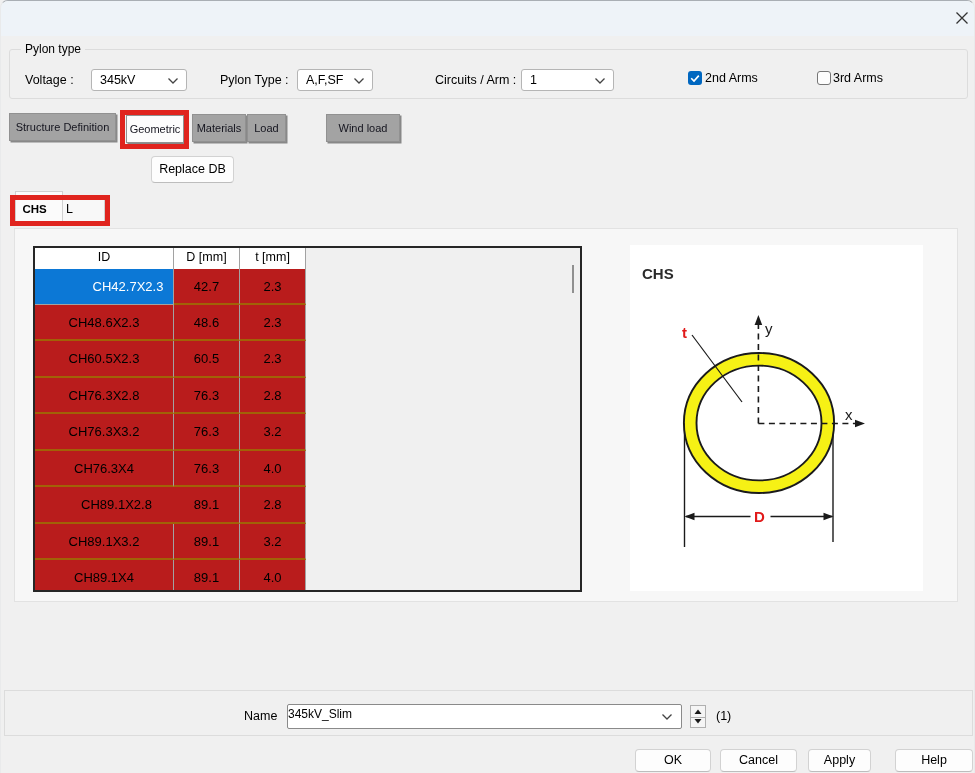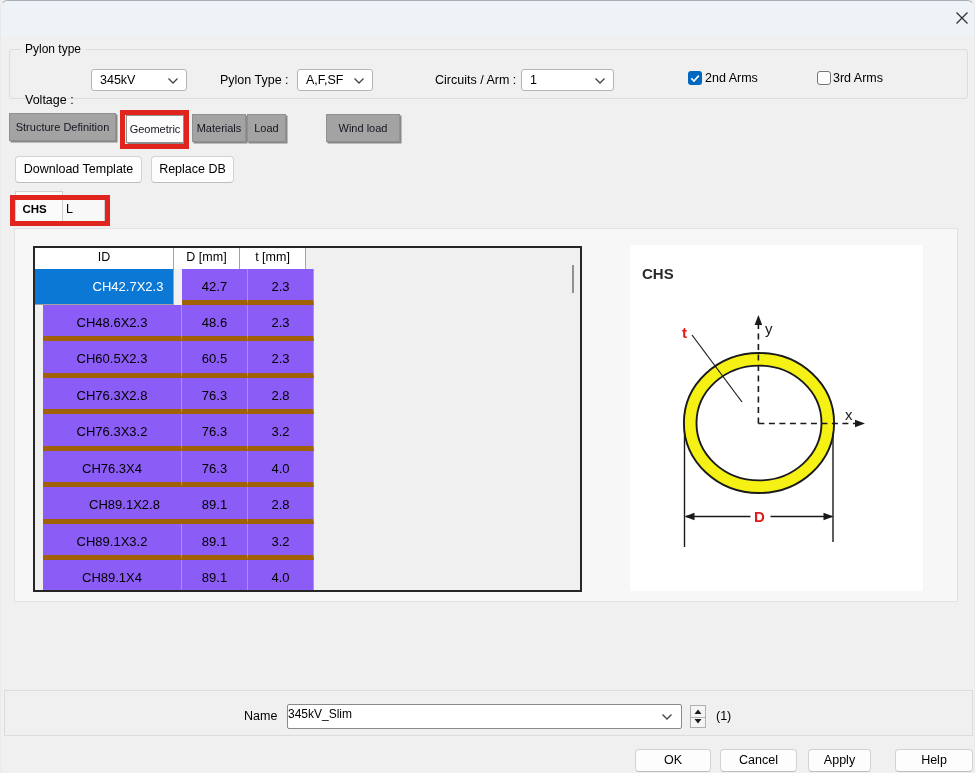--- a/index.html
+++ b/index.html
@@ -79,22 +79,22 @@
   position:absolute; left:13px; top:227px; width:944px; height:374px;
   background:#f7f7f7; border:1px solid #e2e2e2;
 }
 
 .tablebox {
   position:absolute; left:32px; top:245px; width:549px; height:346px;
   border:2px solid #262626; background:#f0f0f0; overflow:hidden;
 }
 .tc { position:absolute; overflow:hidden; font-size:12.5px; text-align:center; }
 .thead { background:#fff; line-height:19px; color:#000; }
-.tcell { background:#8b5cf6; line-height:35px; color:#000; font-size:13px;
-  border-right:1px solid #a2a2a2; border-bottom:5px solid #a16207;margin-left:8px; }
+.tcell { background:#b91c1c; line-height:35px; color:#000; font-size:13px;
+  border-right:1px solid #a2a2a2; border-bottom:2px solid #a16207; }
 .tsel { background:#0c78d6; color:#fff; border-right:1px solid #a2a2a2; border-bottom:1px solid #a2a2a2; line-height:35px; font-size:13px;padding-left:48px; }
 
 .diag { position:absolute; left:629px; top:244px; width:293px; height:346px; background:#fff; }
 .chslabel { position:absolute; left:12px; top:20px; font-size:15px; font-weight:bold; color:#2b2b2b; }
 
 .namepanel {
   position:absolute; left:3px; top:689px; width:969px; height:46px;
   border:1px solid #dcdcdc; background:#f0f0f0;
 }
 .namecombo {
@@ -118,21 +118,21 @@
 <div class="win">
   <div class="titlebar">
     <svg class="closex" viewBox="0 0 14 14">
         <path d="M1.5 1.5 L12.5 12.5 M12.5 1.5 L1.5 12.5" stroke="#333" stroke-width="1.3" fill="none"></path>
       </svg>
   </div>
 
   <div class="grp"></div>
   <div class="grplabel">Pylon type</div>
 
-  <div class="lbl" style="left:24px; top:72px;margin-top:20px;">Voltage :</div>
+  <div class="lbl" style="left:24px; top:72px;">Voltage :</div>
   <div class="combo" style="left:90px; top:68px; width:96px;">345kV
     <svg width="12" height="8" viewBox="0 0 12 8">
         <path d="M1.5 1.5 L6 6 L10.5 1.5" stroke="#444" stroke-width="1.3" fill="none"></path>
       </svg>
   </div>
   <div class="lbl" style="left:219px; top:72px;">Pylon Type :</div>
   <div class="combo" style="left:296px; top:68px; width:76px;">A,F,SF
     <svg width="12" height="8" viewBox="0 0 12 8">
         <path d="M1.5 1.5 L6 6 L10.5 1.5" stroke="#444" stroke-width="1.3" fill="none"></path>
       </svg>
@@ -152,21 +152,20 @@
   <div class="chk off" style="left:816px; top:70px;"></div>
   <div class="lbl" style="left:832px; top:70px; font-size:12.5px;">3rd Arms</div>
 
   <div class="tbtn" style="left:8px; top:112px; width:107px;">Structure Definition</div>
   <div class="tbtn active" style="left:125px; top:114px; width:58px;">Geometric</div>
   <div class="redrect" style="left:119px; top:109px; width:69px; height:39px;"></div>
   <div class="tbtn" style="left:191px; top:113px; width:54px;">Materials</div>
   <div class="tbtn" style="left:246px; top:113px; width:39px;">Load</div>
   <div class="tbtn" style="left:291px; top:113px; width:74px;margin-left:34px;">Wind load</div>
 
-  <div class="wbtn" style="left:14px; top:155px; width:127px;">Download Template</div>
   <div class="wbtn" style="left:150px; top:155px; width:83px;">Replace DB</div>
 
   <div class="panel"></div>
   <div class="tabchs">CHS</div>
   <div class="tabl">L</div>
   <div class="redrect" style="left:9px; top:194px; width:100px; height:31px;"></div>
 
   <div class="tablebox">
 
     <div class="tc thead" style="left:0; top:0; width:139px; height:20.5px; border-right:1px solid #a2a2a2;">ID</div>

